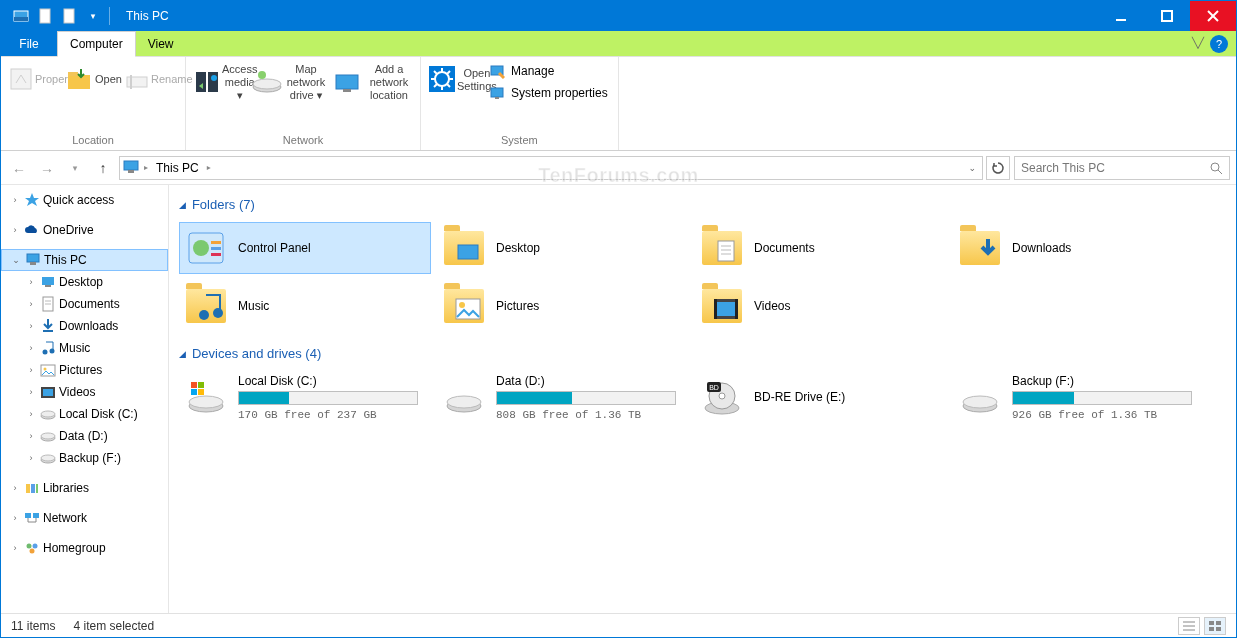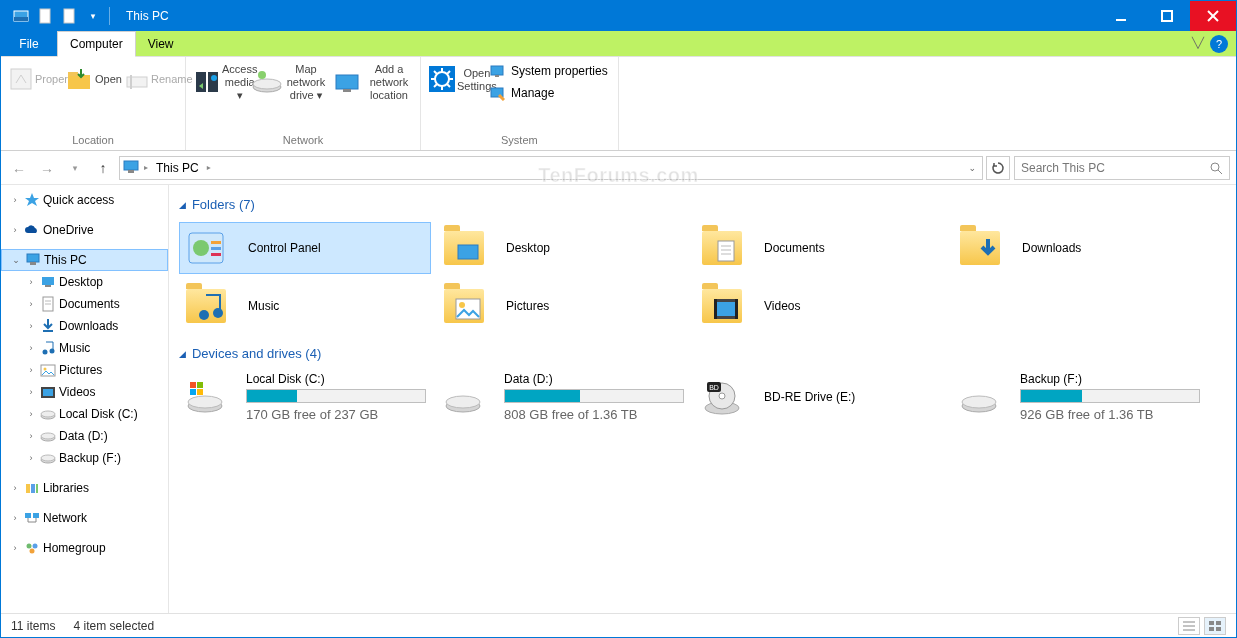--- a/index.html
+++ b/index.html
@@ -43,30 +43,30 @@
 .nav-item { display: flex; align-items: center; height: 22px; font-size: 12px; padding-left: 8px; gap: 2px; }
 .nav-item .exp { width: 12px; font-size: 9px; color: #666; text-align:center;}
 .nav-item.sel { background: #cde8ff; border: 1px solid #82c1ff; }
 .nav-item .nico { width: 18px; height: 16px; display:flex; align-items:center; justify-content:center;}
 .nav-item.child { padding-left: 24px; }
 .nav-space { height: 8px; }
 .content { flex: 1; overflow: auto; padding: 8px 0 8px 10px; }
 .gheader { display: flex; align-items: center; gap: 6px; color: #1a5fb4; font-size: 13px; padding: 4px 0; }
 .gheader .gar { font-size: 9px; }
 .grid { display: grid; grid-template-columns: repeat(4, 252px); gap: 6px 6px; padding: 6px 0 10px 0; }
-.tile { display: flex; align-items: center; gap: 20px; height: 52px; padding: 0 4px; border: 1px solid transparent;}
+.tile { display: flex; align-items: center; gap: 10px; height: 52px; padding: 0 4px; border: 1px solid transparent;}
 .tile.sel { background: #cde8ff; border: 1px solid #82c1ff; }
 .tile .tico { width: 44px; height: 44px; display:flex; align-items:center; justify-content:center;}
 .fldico { width:40px; height:34px; background: linear-gradient(#ffe79e,#f7c64a); border-radius: 2px; position:relative; }
 .fldico::before{content:""; position:absolute; top:-6px; left:0; width:16px; height:6px; background:#f3c559; border-radius:2px 2px 0 0;}
 .drive-tile .meta { flex:1; }
 .drive-tile .dname { font-size: 12px; }
 .drive-tile .bar { width: 180px; height: 14px; border: 1px solid #bfbfbf; background: #f2f2f2; margin-top: 3px; }
 .drive-tile .bar .fill { height: 100%; background: #00a5c2; }
-.drive-tile .free { font-size: 13px; color: #666; margin-top: 4px; }
+.drive-tile .free { font-size: 11px; color: #666; margin-top: 4px; font-family: Liberation Mono, monospace; }
 .statusbar { height: 24px; border-top: 1px solid #e1e1e1; display: flex; align-items: center; padding: 0 10px; font-size: 12px; color: #333; gap: 18px;}
 .statusbar .right { margin-left: auto; display: flex; gap: 4px; }
 .viewbtn { width:22px; height:18px; border:1px solid #ccc; display:flex; align-items:center; justify-content:center;}
 .watermark { position: absolute; top: 163px; left: 50%; transform: translateX(-50%); font-size: 20px; font-weight: 700; color: rgba(120,120,120,0.22); -webkit-text-stroke: 1px rgba(255,255,255,0.6); letter-spacing: 0.5px; pointer-events:none; }
 </style>
 </head>
 <body>
 
 <div class="titlebar">
   <div class="qat">
@@ -205,33 +205,33 @@
               </g>
             </svg>
           </div>
           <span>Open Settings</span>
         </div>
       <div class="smallbtn-col">
         <div class="smallbtn">
             <div class="si">
               <svg width="16" height="16">
                 <rect x="2" y="3" width="12" height="9" fill="#3ba2e4" stroke="#2a7abf"></rect>
+                <path d="M10 10 l5 5" stroke="#f2a23a" stroke-width="3"></path>
+              </svg>
+            </div>
+            <span>Manage</span>
+          </div>
+        <div class="smallbtn">
+            <div class="si">
+              <svg width="16" height="16">
+                <rect x="2" y="3" width="12" height="9" fill="#3ba2e4" stroke="#2a7abf"></rect>
                 <rect x="6" y="12" width="4" height="2" fill="#888"></rect>
               </svg>
             </div>
             <span>System properties</span>
-          </div>
-        <div class="smallbtn">
-            <div class="si">
-              <svg width="16" height="16">
-                <rect x="2" y="3" width="12" height="9" fill="#3ba2e4" stroke="#2a7abf"></rect>
-                <path d="M10 10 l5 5" stroke="#f2a23a" stroke-width="3"></path>
-              </svg>
-            </div>
-            <span>Manage</span>
           </div>
       </div>
     </div>
     <div class="gname">System</div>
   </div>
 </div>
 
 <div class="addrbar">
   <div class="navarrow">←</div>
   <div class="navarrow">→</div>

